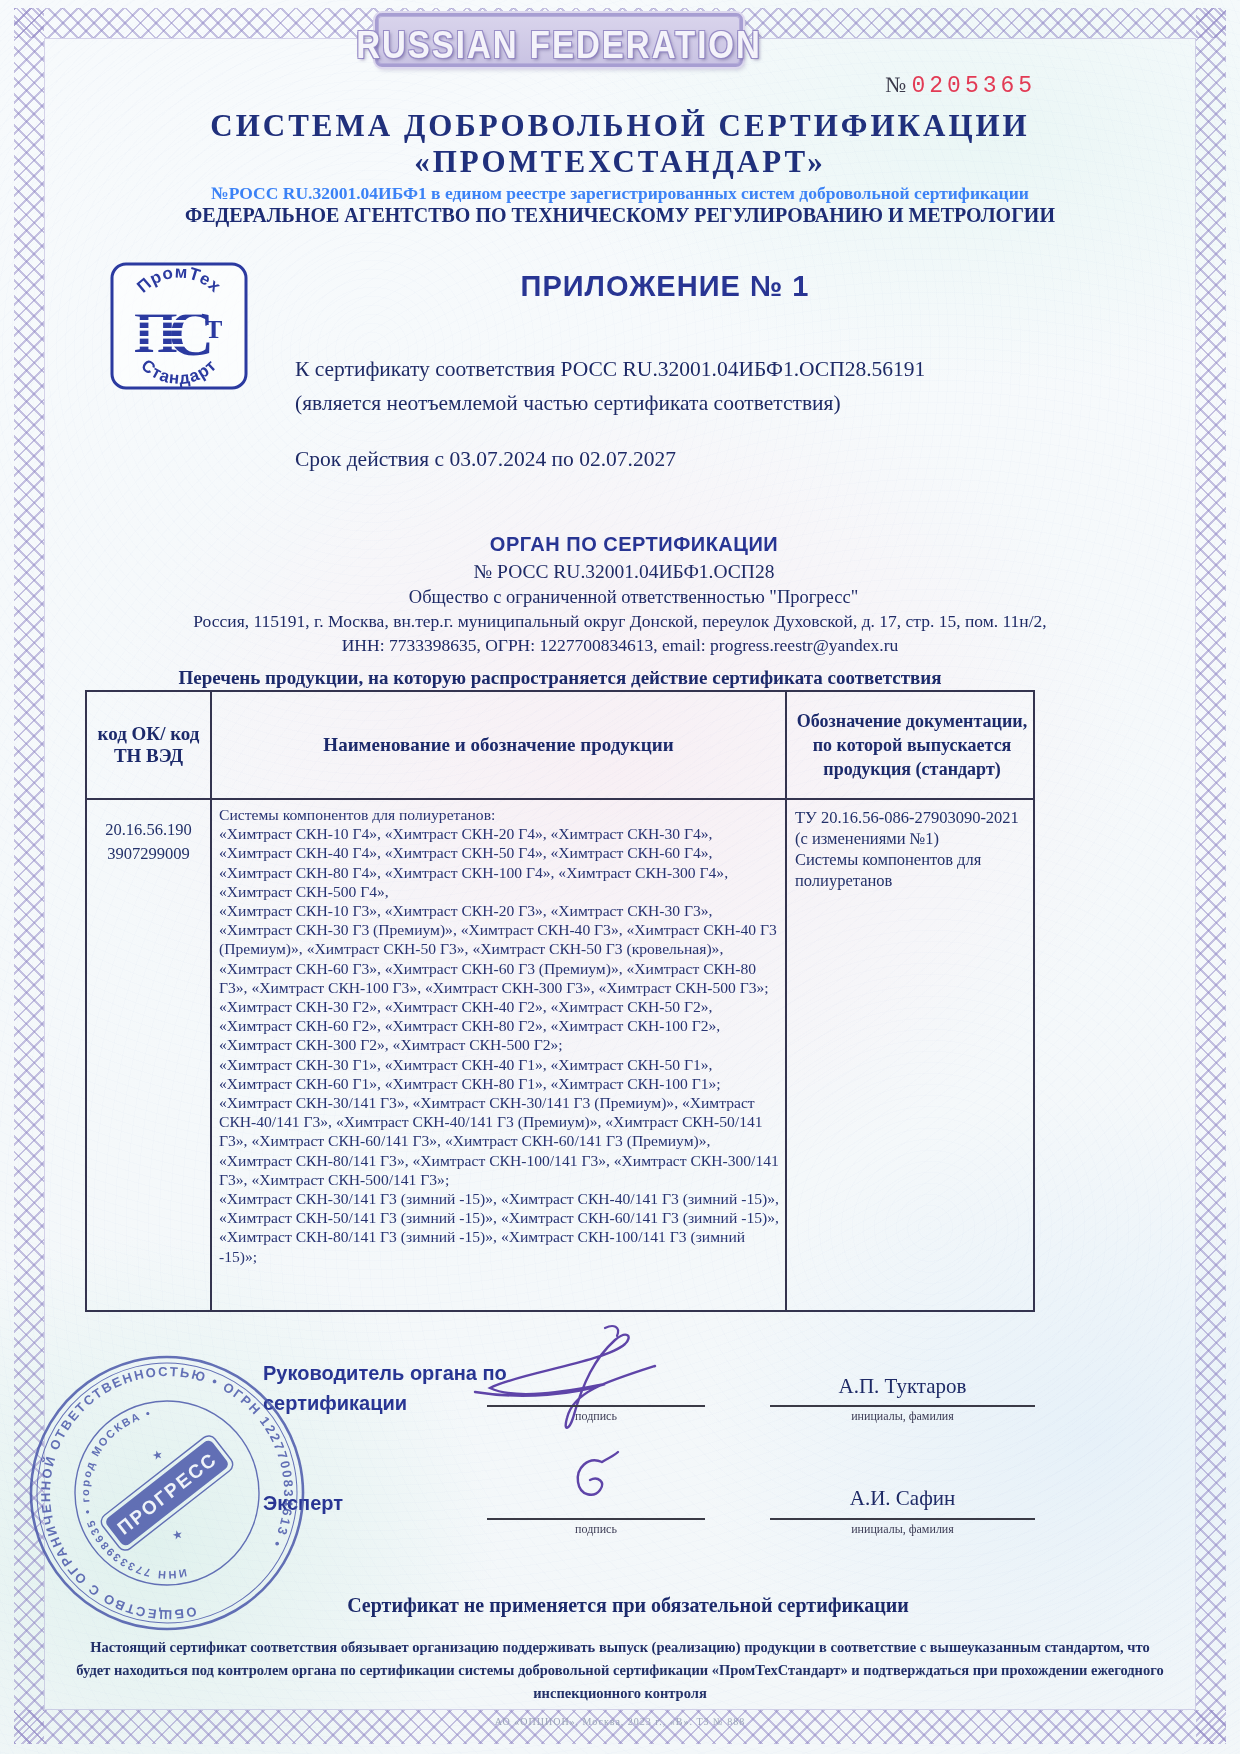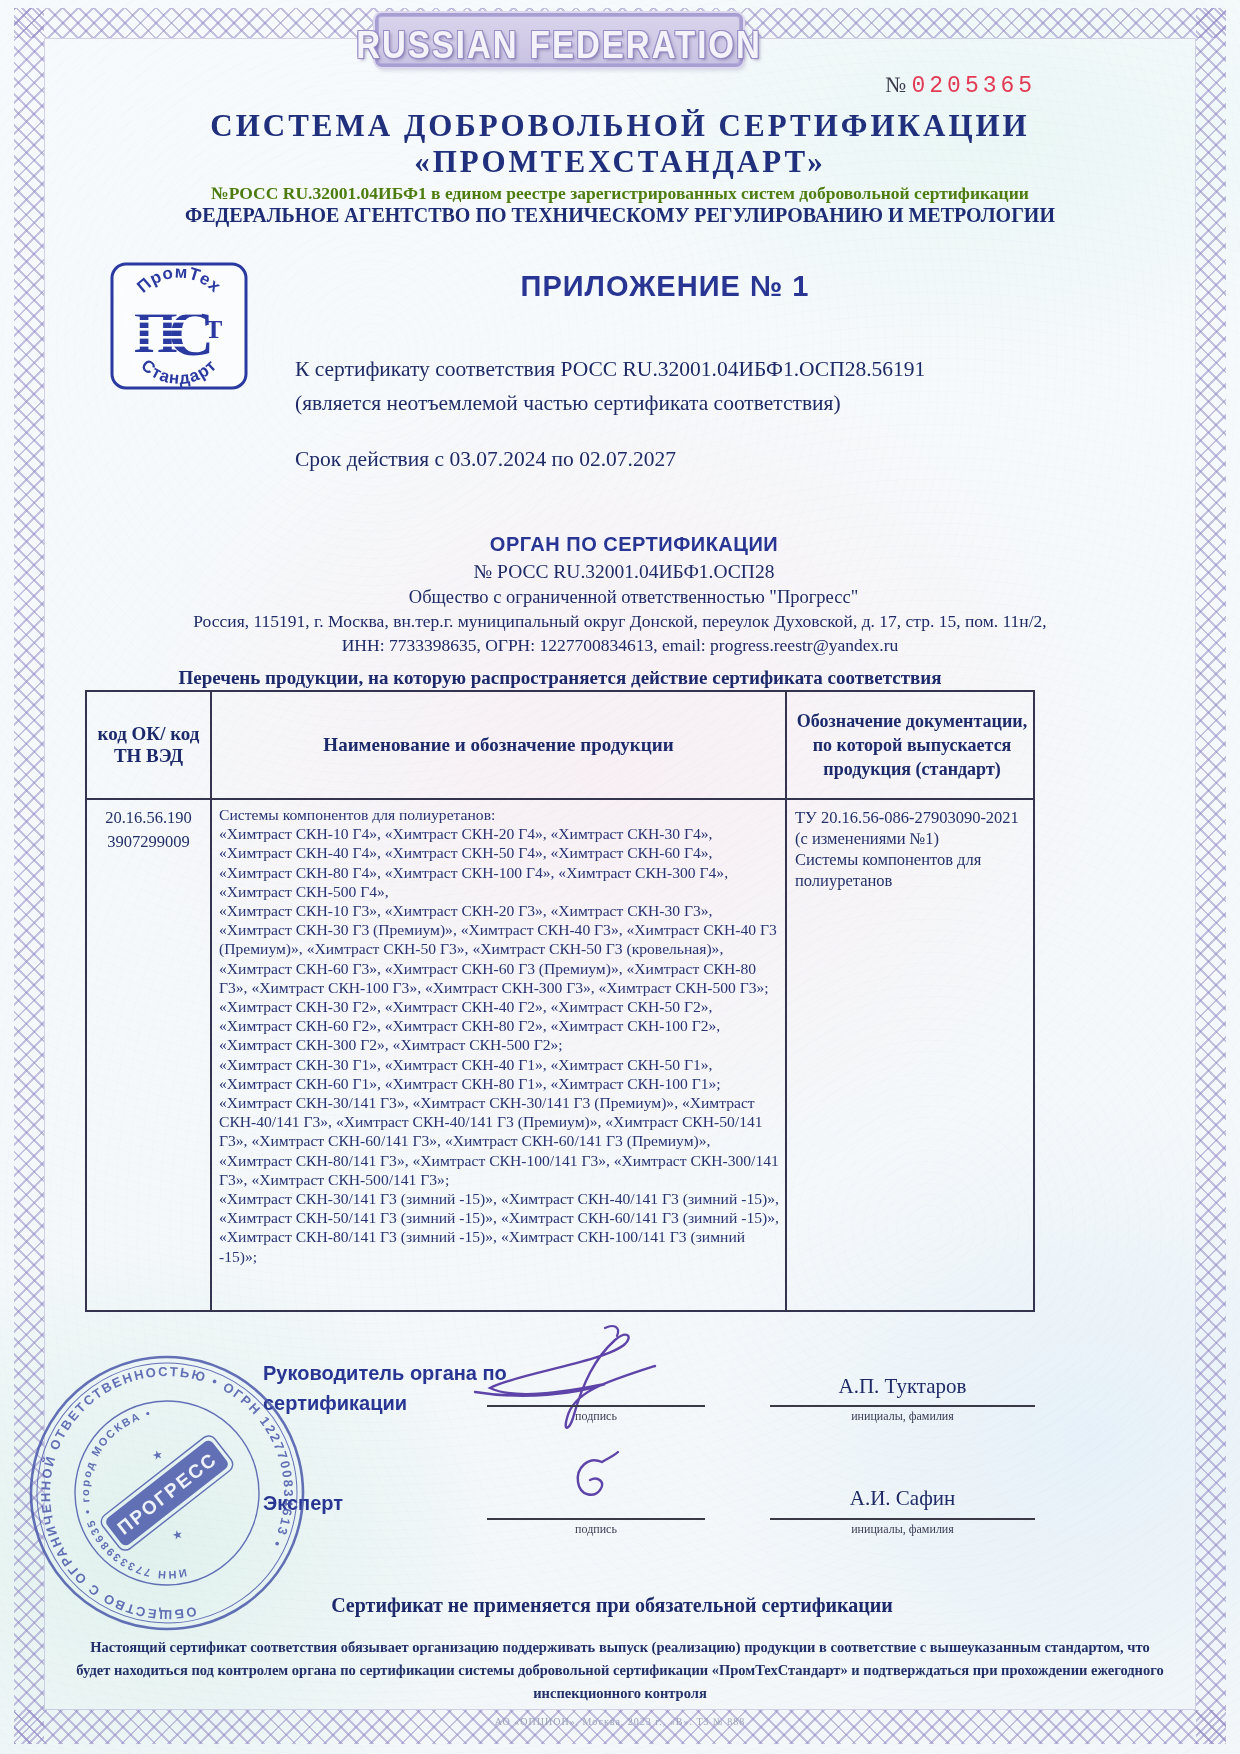--- a/index.html
+++ b/index.html
@@ -51,21 +51,21 @@
     letter-spacing:2px; color:#f4f3fa; transform:scaleY(1.18);
     text-shadow:-1px -1px 0 #988dc6, 1px -1px 0 #988dc6, -1px 1px 0 #988dc6,
                  1px 1px 0 #8e82c0, 2px 2px 3px rgba(70,60,120,.45);
     white-space:nowrap;
   }
   .serial { left:885px; top:72px; font-size:22px; color:#3a3a4a; }
   .serial .digits { font-family:"Liberation Mono", monospace; color:#e23b55; letter-spacing:4px; font-size:23px;margin-top:8px; }
 
   .h-sys  { left:0; width:1240px; top:108px; font-weight:bold; font-size:31px; letter-spacing:3px; color:#20307c; }
   .h-sys2 { left:0; width:1240px; top:144px; font-weight:bold; font-size:31px; letter-spacing:3px; color:#20307c; }
-  .h-reg  { left:0; width:1240px; top:183px; font-weight:bold; font-size:17.5px; color:#4d7c0f; }
+  .h-reg  { left:0; width:1240px; top:183px; font-weight:bold; font-size:17.5px; color:#3b82f6; }
   .h-ag   { left:0; width:1240px; top:204px; font-weight:bold; font-size:20px; color:#1d2c74; }
 
   .logo { left:108px; top:260px; }
   .prilozh { left:285px; width:760px; top:270px; font-family:"Liberation Sans", sans-serif;
     font-weight:bold; font-size:29px; color:#283593; letter-spacing:1px; }
 
   .certline1 { left:295px; top:357px; font-size:21.5px; }
   .certline2 { left:295px; top:391px; font-size:21.5px; }
   .validity  { left:295px; top:447px; font-size:21.5px; }
 
@@ -78,37 +78,37 @@
 
   .ctable { left:85px; top:690px; width:950px; height:622px;
     display:grid; grid-template-columns:125px 575px 250px; grid-template-rows:108px 514px;
     border:2px solid #34344f; background:transparent; overflow:hidden; }
   .ctable > div { border-right:2px solid #34344f; border-bottom:2px solid #34344f; overflow:hidden; }
   .ctable > div:nth-child(3n) { border-right:none; }
   .ctable > div:nth-child(n+4) { border-bottom:none; }
   .th { display:flex; align-items:center; justify-content:center; text-align:center;
     font-weight:bold; color:#1c2a6b; padding:4px 8px; }
   .th1 { font-size:19px; } .th2 { font-size:19px; } .th3 { font-size:18px; line-height:1.35; }
-  .td1 { text-align:center; padding-top:6px; font-size:16.5px; line-height:1.45; color:#223069; }
+  .td1 { text-align:center; padding-top:18px; font-size:16.5px; line-height:1.45; color:#223069; }
   .td2 { padding:5px 3px 0 7px; font-size:15.6px; line-height:19.2px; color:#273372; text-align:left; }
   .td3 { padding:7px 6px 0 8px; font-size:16.5px; line-height:21px; color:#223069; }
 
   .sig-role { left:263px; width:250px; font-family:"Liberation Sans", sans-serif; font-weight:bold;
     font-size:20px; color:#283593; line-height:1.5; }
   .role1 { top:1358px; } .role2 { top:1488px; }
   .sline { border-bottom:2px solid #3a3a46; height:0; }
   .l1a { left:487px; width:218px; top:1405px; } .l1b { left:770px; width:265px; top:1405px; }
   .l2a { left:487px; width:218px; top:1518px; } .l2b { left:770px; width:265px; top:1518px; }
   .slabel { font-size:12px; color:#3c3c55; text-align:center; }
   .lb1a { left:487px; width:218px; top:1409px; } .lb1b { left:770px; width:265px; top:1409px; }
   .lb2a { left:487px; width:218px; top:1522px; } .lb2b { left:770px; width:265px; top:1522px; }
   .sig-name { width:265px; left:770px; text-align:center; font-size:21px; color:#1e2a66; }
   .nm1 { top:1374px; } .nm2 { top:1486px; }
 
-  .no-mand { left:0; width:1224px; top:1594px; font-weight:bold; font-size:20px; color:#1c2a6b; }
+  .no-mand { left:16px; width:1224px; top:1594px; font-weight:bold; font-size:20px; color:#1c2a6b; }
   .note { left:75px; right:75px; top:1636px; text-align:center; font-weight:bold;
     font-size:14.5px; line-height:1.6; color:#223069; }
   .printer { left:0; width:1240px; top:1716px; font-size:10px; letter-spacing:1px; color:#9aa3b8; }
 
   .stampwrap { left:22px; top:1348px; width:290px; height:290px; opacity:.82; transform:rotate(-14deg); }
 </style>
 </head>
 <body>
 
 <div class="sheet">

